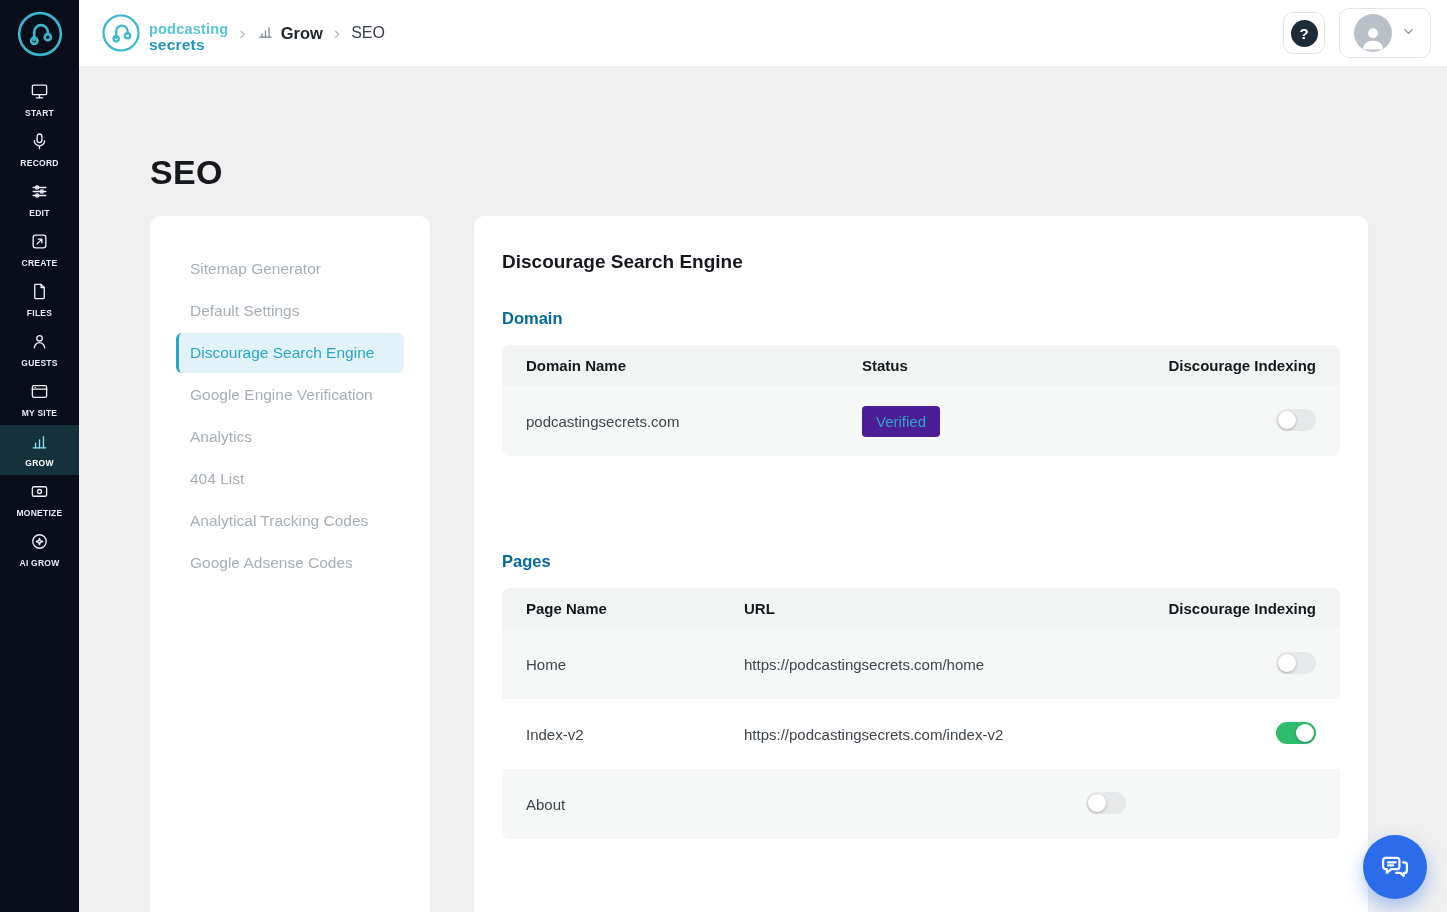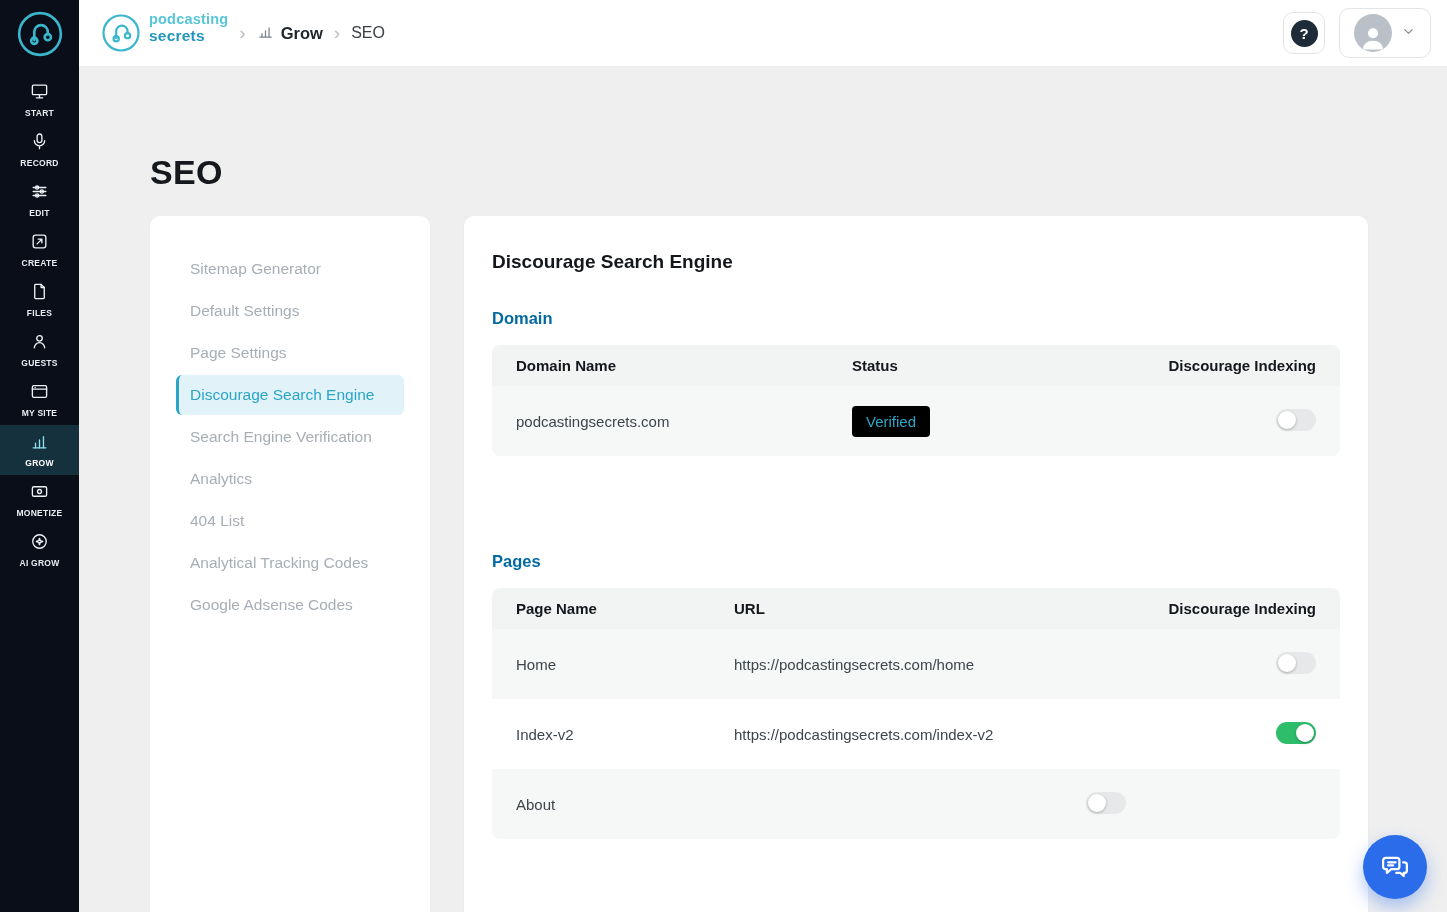--- a/index.html
+++ b/index.html
@@ -22,41 +22,41 @@
   .side-label { font-size:8.5px; font-weight:700; letter-spacing:.25px; color:#e8edf2; }
   .side-item.active { background:#16313e; }
   .side-item.active svg { stroke:#8fe0ee; }
   .side-item.active .side-label { color:#ffffff; }
 
   
   .main-col { flex:1; display:flex; flex-direction:column; background:#efefef; min-width:0; }
 
   
   .topbar { height:67px; flex-shrink:0; background:#fff; display:flex; align-items:center; padding:0 16px 0 21px; border-bottom:1px solid #ececec; }
-  .brand { display:flex; align-items:flex-start; cursor:pointer; }
+  .brand { display:flex; align-items:flex-end; cursor:pointer; }
   .brand-icon svg { width:42px; height:42px; display:block; }
   .brand-text { display:flex; flex-direction:column; margin-left:7px; line-height:1.08; }
   .brand-l1 { color:#59c6d8; font-size:14.5px; font-weight:600; letter-spacing:.2px; }
   .brand-l2 { color:#2496bd; font-size:15.5px; font-weight:800; letter-spacing:.2px; }
   .crumb-sep { color:#b6bcc2; font-size:19px; margin:0 11px; user-select:none; }
   .crumb-grow { display:flex; align-items:center; gap:7px; font-weight:700; font-size:16.5px; color:#20272e; cursor:pointer; }
   .crumb-grow svg { width:17px; height:17px; stroke:#7c858d; fill:none; stroke-width:1.8; stroke-linecap:round; }
   .crumb-seo { font-size:16px; color:#394047; cursor:pointer; }
   .top-right { margin-left:auto; display:flex; align-items:center; gap:14px; }
   .help-btn { width:42px; height:42px; border-radius:10px; background:#fff; border:1px solid #e3e4e6; display:flex; align-items:center; justify-content:center; cursor:pointer; padding:0; }
   .help-circle { width:27px; height:27px; border-radius:50%; background:#1e2b39; color:#fff; font-size:15px; font-weight:700; display:flex; align-items:center; justify-content:center; }
   .avatar-box { width:92px; height:50px; border:1px solid #e3e4e6; border-radius:10px; background:#fff; display:flex; align-items:center; justify-content:center; gap:9px; cursor:pointer; }
   .avatar { width:38px; height:38px; border-radius:50%; background:#b9c0c8; overflow:hidden; display:flex; align-items:flex-end; justify-content:center; }
   .avatar svg { width:30px; height:30px; display:block; }
   .avatar-chev svg { width:15px; height:15px; stroke:#868d94; fill:none; stroke-width:2; stroke-linecap:round; stroke-linejoin:round; }
 
   
   .content { flex:1; min-height:0; padding:0 79px 0 71px; display:flex; flex-direction:column; overflow:hidden; }
   .page-title { font-size:34px; font-weight:700; color:#15181c; margin:86px 0 24px; letter-spacing:.3px; }
-  .columns { flex:1; min-height:0; display:flex; gap:34px; align-items:stretch; }
+  .columns { flex:1; min-height:0; display:flex; gap:44px; align-items:stretch; }
   .card { background:#fff; border-radius:10px 10px 0 0; box-shadow:0 1px 2px rgba(16,24,40,.05); }
 
   
   .subnav { width:280px; flex-shrink:0; padding:33px 26px; }
   .sub-item { font-size:15.5px; color:#a7aeb5; padding:11px 14px; border-radius:6px; margin-bottom:2px; cursor:pointer; white-space:nowrap; }
   .sub-item.active { background:#e2f2f9; color:#2aa5c7; border-left:3px solid #2aa5c7; padding-left:11px; font-weight:500; }
 
   
   .panel { flex:1; min-width:0; padding:25px 28px; overflow:hidden; }
   .panel-title { font-size:19px; font-weight:700; color:#14171b; margin:10px 0 0; }
@@ -66,21 +66,21 @@
   .table { border-radius:8px; overflow:hidden; }
   .trow { display:grid; align-items:center; padding:0 24px; }
   .domain-grid { grid-template-columns:336px 1fr 190px; }
   .pages-grid { grid-template-columns:218px 1fr 190px; }
   .thead { height:41px; background:#f2f3f3; font-weight:700; font-size:15px; color:#14181d; }
   .trow:not(.thead) { height:70px; font-size:15px; color:#3e454b; }
   .row-shade { background:#f6f7f7; }
   .row-plain { background:#ffffff; }
   .col-right { justify-self:end; text-align:right; }
 
-  .badge { background:#000000; color:#2aa7c9; font-size:15px; padding:7px 14px; border-radius:4px; display:inline-block; }
+  .badge { background:#4c1d95; color:#2aa7c9; font-size:15px; padding:7px 14px; border-radius:4px; display:inline-block; }
 
   .toggle { display:inline-block; width:40px; height:22px; border-radius:12px; background:#e7e8e9; position:relative; cursor:pointer; }
   .toggle::after { content:''; position:absolute; width:18px; height:18px; border-radius:50%; background:#fff; top:2px; left:2px; box-shadow:0 1px 3px rgba(0,0,0,.28); }
   .toggle.on { background:#2ebd6b; }
   .toggle.on::after { left:20px; }
 
   
   .chat-fab { position:absolute; right:20px; bottom:13px; width:64px; height:64px; border-radius:50%; background:#2b6cea; border:none; display:flex; align-items:center; justify-content:center; box-shadow:0 8px 18px rgba(43,108,234,.38); cursor:pointer; }
   .chat-fab svg { width:30px; height:30px; stroke:#fff; fill:none; stroke-width:1.8; stroke-linecap:round; stroke-linejoin:round; }
 </style>
@@ -244,23 +244,22 @@
     </header>
 
     <main class="content">
       <h1 class="page-title">SEO</h1>
 
       <div class="columns">
 
         <div class="card subnav">
           <div class="sub-item">Sitemap Generator</div>
           <div class="sub-item">Default Settings</div>
-          <div class="sub-item">Page Settings</div>
           <div class="sub-item active">Discourage Search Engine</div>
-          <div class="sub-item">Search Engine Verification</div>
+          <div class="sub-item">Google Engine Verification</div>
           <div class="sub-item">Analytics</div>
           <div class="sub-item">404 List</div>
           <div class="sub-item">Analytical Tracking Codes</div>
           <div class="sub-item">Google Adsense Codes</div>
         </div>
 
         <div class="card panel">
           <h2 class="panel-title">Discourage Search Engine</h2>
 
           <h3 class="section-heading">Domain</h3>

